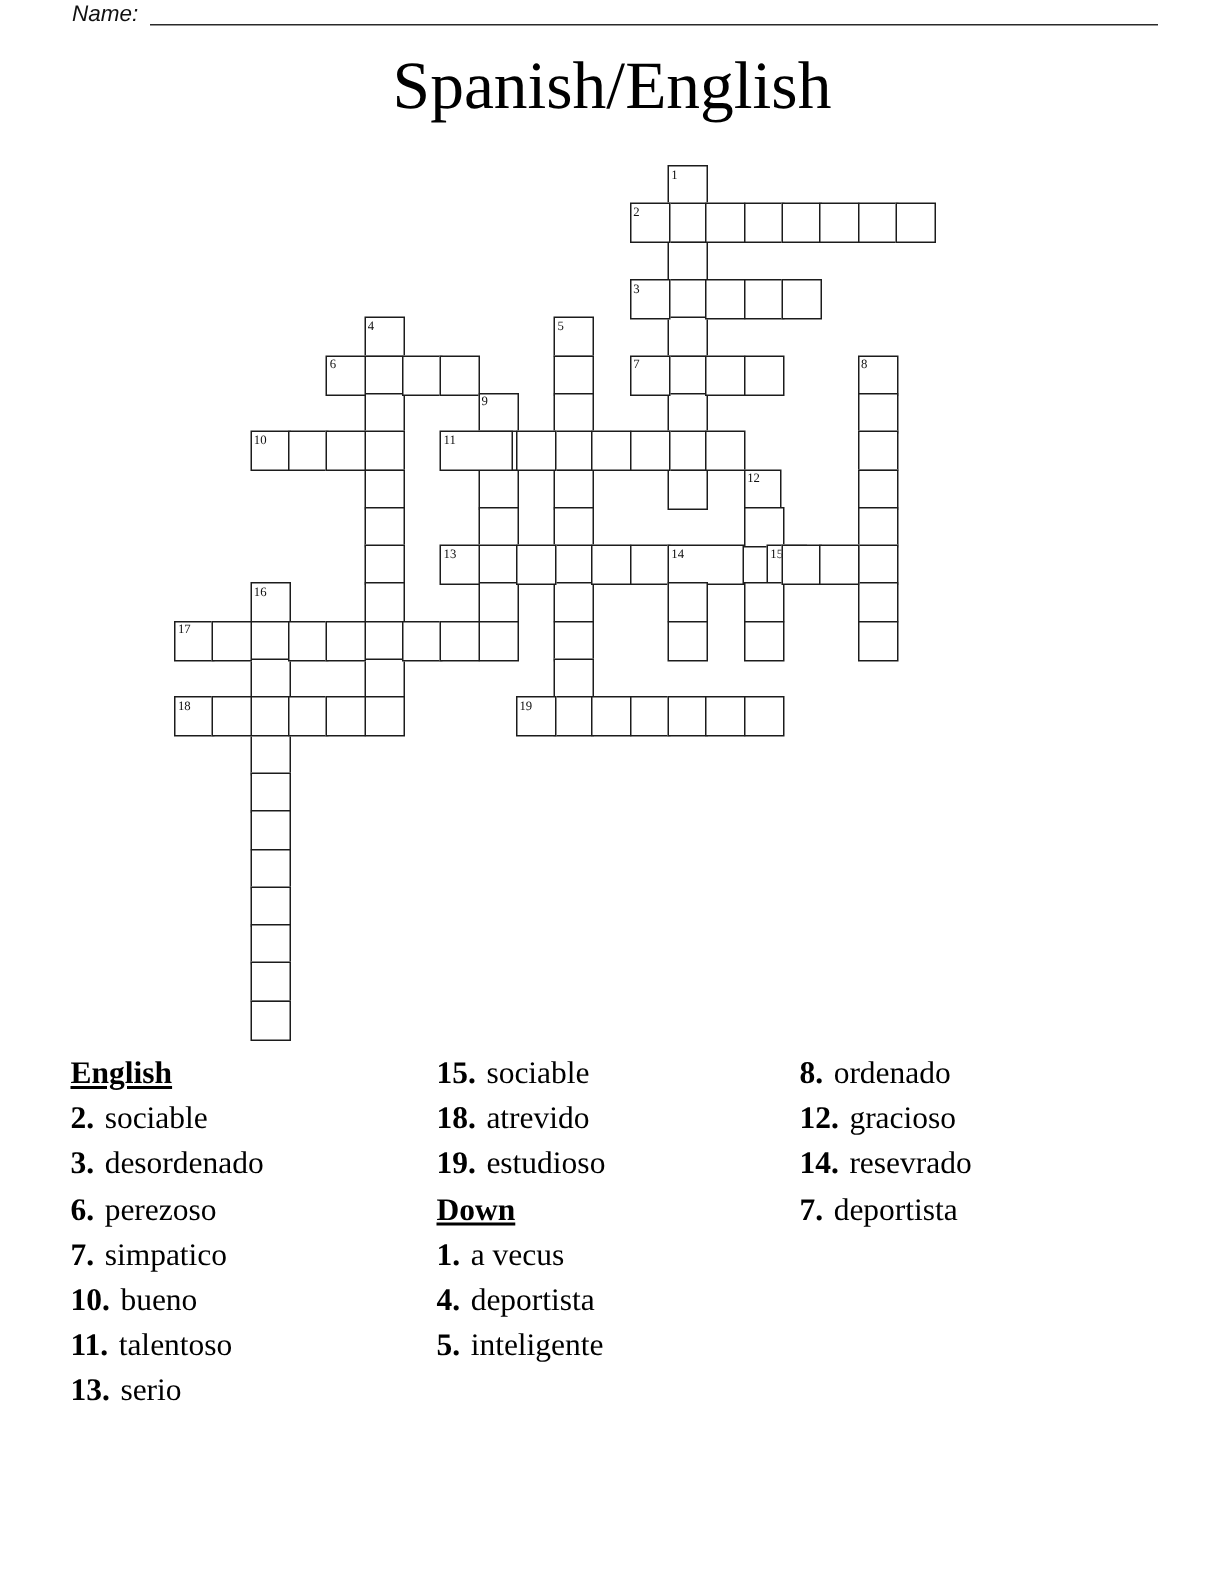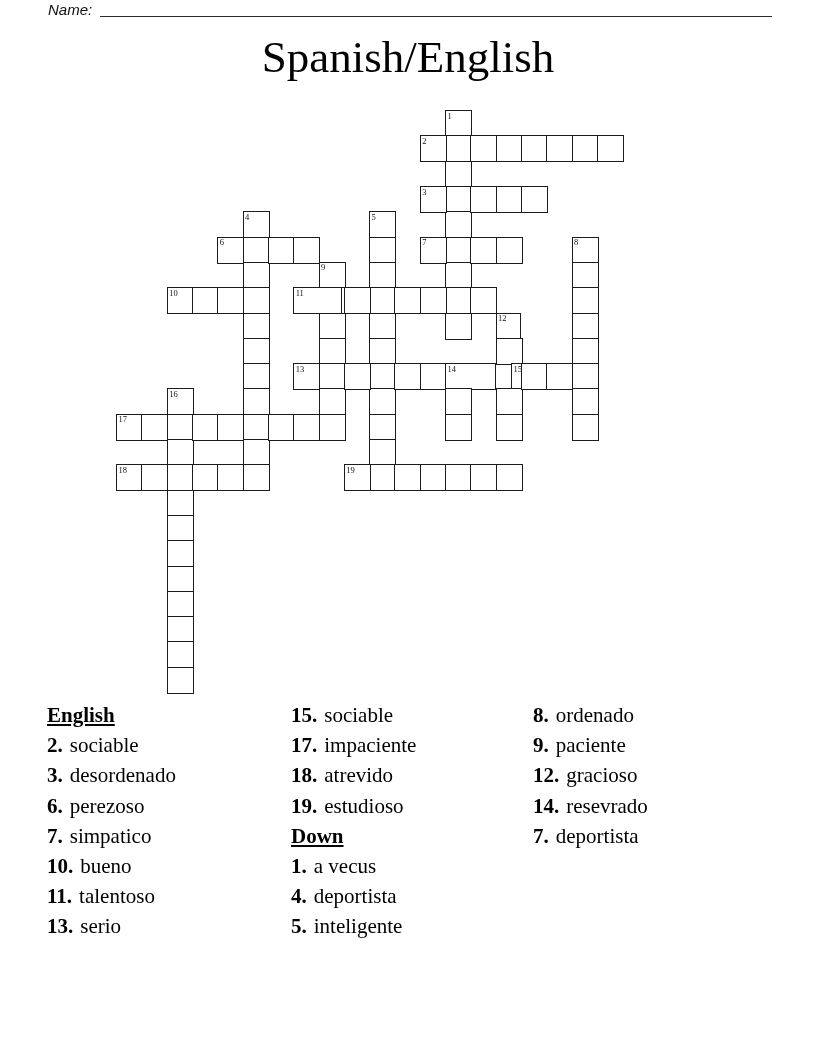--- a/index.html
+++ b/index.html
@@ -227,28 +227,26 @@
       <span class="clue-line"><span class="clue-num">2.</span><span class="clue-word">sociable</span></span>
       <span class="clue-line"><span class="clue-num">3.</span><span class="clue-word">desordenado</span></span>
       <span class="clue-line"><span class="clue-num">6.</span><span class="clue-word">perezoso</span></span>
       <span class="clue-line"><span class="clue-num">7.</span><span class="clue-word">simpatico</span></span>
       <span class="clue-line"><span class="clue-num">10.</span><span class="clue-word">bueno</span></span>
       <span class="clue-line"><span class="clue-num">11.</span><span class="clue-word">talentoso</span></span>
       <span class="clue-line"><span class="clue-num">13.</span><span class="clue-word">serio</span></span>
     </div>
     <div class="clue-col" style="left: 291px;">
       <span class="clue-line"><span class="clue-num">15.</span><span class="clue-word">sociable</span></span>
-      <span class="clue-line"><span class="clue-num">17.</span><span class="clue-word">impaciente</span></span>
       <span class="clue-line"><span class="clue-num">18.</span><span class="clue-word">atrevido</span></span>
       <span class="clue-line"><span class="clue-num">19.</span><span class="clue-word">estudioso</span></span>
       <span class="clue-heading">Down</span>
       <span class="clue-line"><span class="clue-num">1.</span><span class="clue-word">a vecus</span></span>
       <span class="clue-line"><span class="clue-num">4.</span><span class="clue-word">deportista</span></span>
       <span class="clue-line"><span class="clue-num">5.</span><span class="clue-word">inteligente</span></span>
     </div>
     <div class="clue-col" style="left: 533px;">
       <span class="clue-line"><span class="clue-num">8.</span><span class="clue-word">ordenado</span></span>
-      <span class="clue-line"><span class="clue-num">9.</span><span class="clue-word">paciente</span></span>
       <span class="clue-line"><span class="clue-num">12.</span><span class="clue-word">gracioso</span></span>
       <span class="clue-line"><span class="clue-num">14.</span><span class="clue-word">resevrado</span></span>
       <span class="clue-line"><span class="clue-num">7.</span><span class="clue-word">deportista</span></span>
     </div>
   </div>
 
 </body></html>

